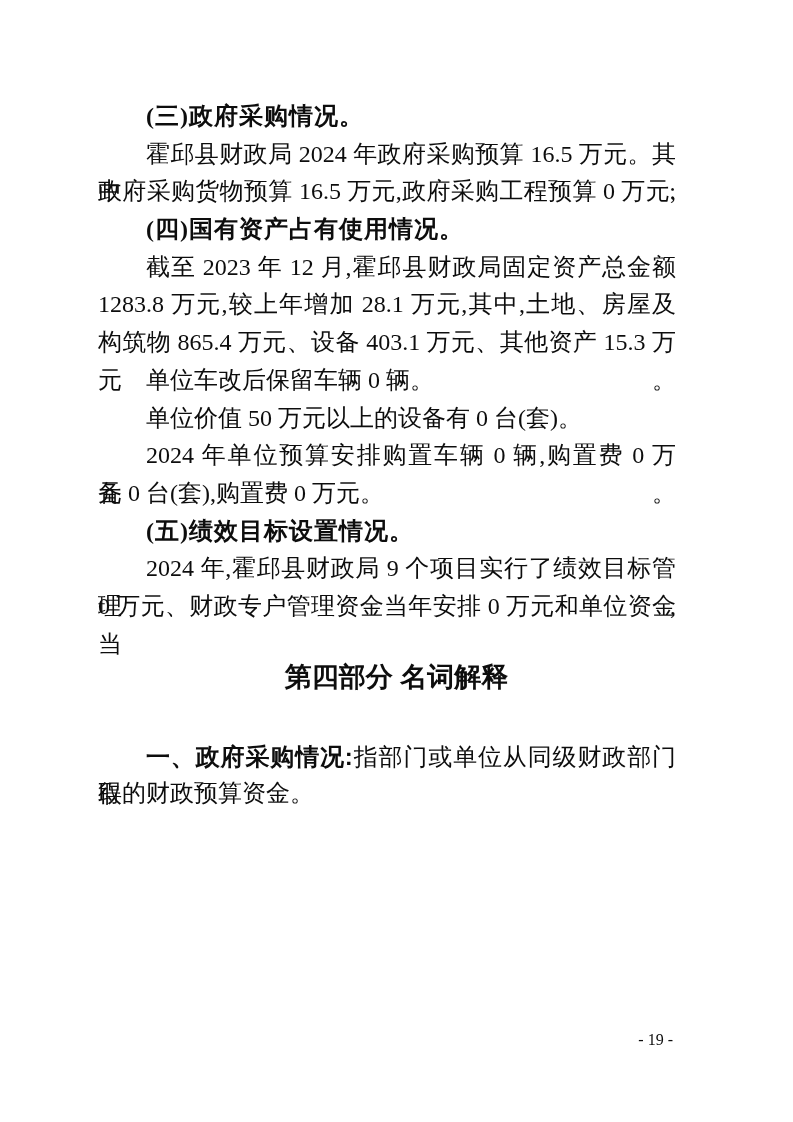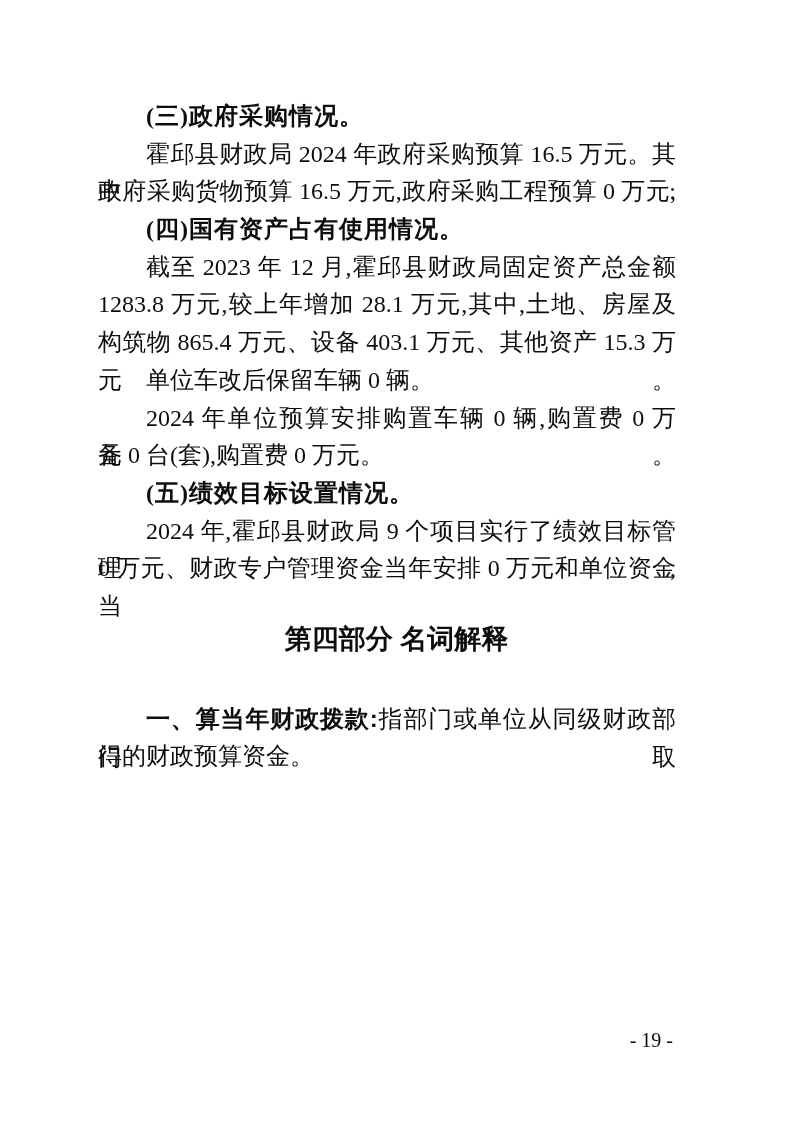--- a/index.html
+++ b/index.html
@@ -57,51 +57,52 @@
     margin-top: 39px;
   }
   .term-lead {
     font-family: "Liberation Sans", "DejaVu Sans", sans-serif;
     font-weight: bold;
   }
   .page-number {
     position: absolute;
     top: 1030px;
     right: 120px;
-    font-size: 20px;
+    font-size: 16px;
     line-height: 20px;
     font-family: "Liberation Serif", "DejaVu Serif", serif;
     color: #0d0d0d;
   }
 </style>
 </head>
 <body>
 
 <div class="page">
   <div class="content">
 
     <div class="ln hd indent">(三)政府采购情况。</div>
     <div class="ln just indent">霍邱县财政局 2024 年政府采购预算 16.5 万元。其中:</div>
     <div class="ln just">政府采购货物预算 16.5 万元,政府采购工程预算 0 万元,</div>
 
     <div class="ln hd indent">(四)国有资产占有使用情况。</div>
     <div class="ln just indent">截至 2023 年 12 月,霍邱县财政局固定资产总金额</div>
     <div class="ln just">1283.8 万元,较上年增加 28.1 万元,其中,土地、房屋及</div>
     <div class="ln just">构筑物 865.4 万元、设备 403.1 万元、其他资产 15.3 万元。</div>
     <div class="ln indent">单位车改后保留车辆 0 辆。</div>
+    <div class="ln indent">单位价值 50 万元以上的设备有 0 台(套)。</div>
     <div class="ln just indent">2024 年单位预算安排购置车辆 0 辆,购置费 0 万元。</div>
     <div class="ln">备 0 台(套),购置费 0 万元。</div>
 
     <div class="ln hd indent">(五)绩效目标设置情况。</div>
     <div class="ln just indent">2024 年,霍邱县财政局 9 个项目实行了绩效目标管理,</div>
     <div class="ln just">0 万元、财政专户管理资金当年安排 0 万元和单位资金当</div>
 
     <div class="part-title">第四部分 名词解释</div>
 
     <div class="term-block">
-      <div class="ln just indent"><span class="term-lead">一、算当年财政拨款:</span><span>指部门或单位从同级财政部门取</span></div>
+      <div class="ln just indent"><span class="term-lead">一、政府采购情况:</span><span>指部门或单位从同级财政部门取</span></div>
       <div class="ln">得的财政预算资金。</div>
     </div>
 
   </div>
 
   <div class="page-number">- 19 -</div>
 </div>
 
 </body></html>

